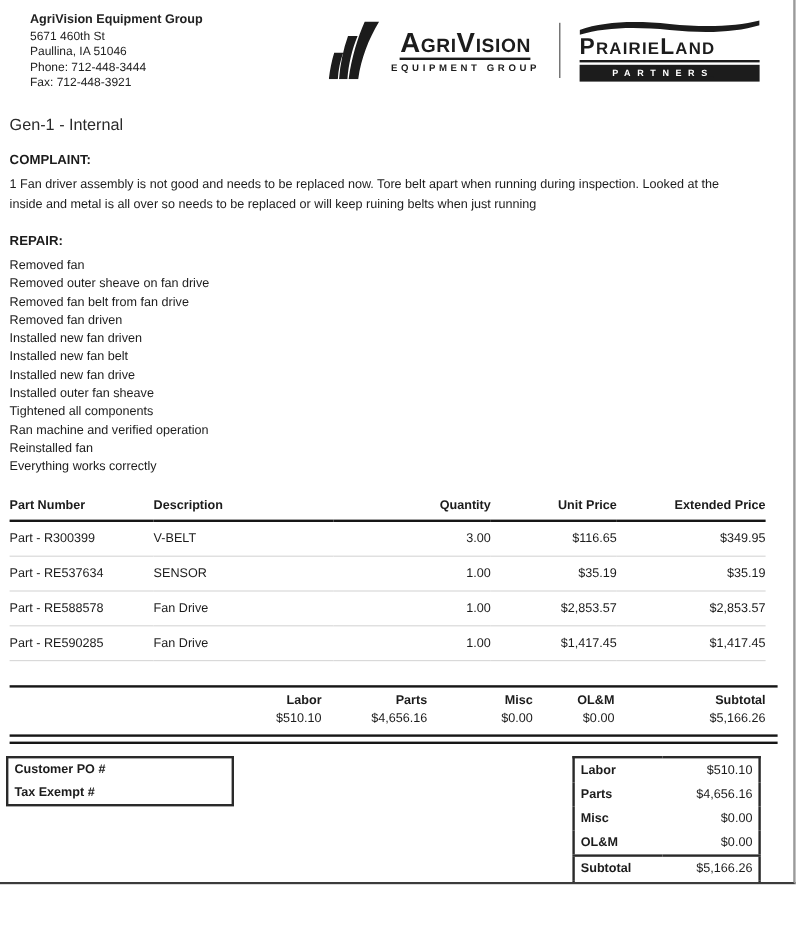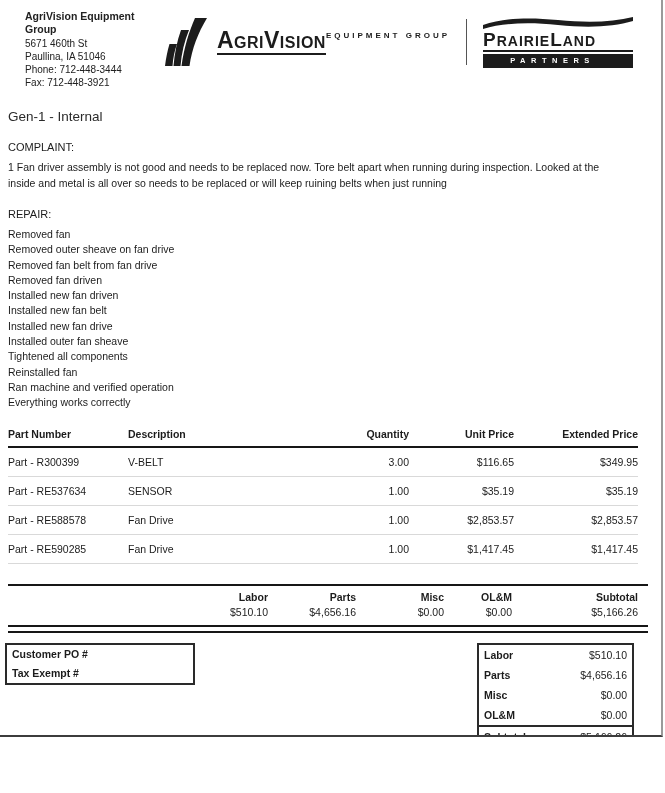--- a/index.html
+++ b/index.html
@@ -9,35 +9,35 @@
     border-right:2px solid #9a9a9a;border-bottom:2px solid #3c3c3c;
     font-family:"Liberation Sans",sans-serif;color:#1c1c1c;overflow:hidden;
   }
   
   .header{display:flex;justify-content:space-between;align-items:flex-start;padding:10px 28px 0 25px;}
   .company-info{font-size:10px;line-height:13px;color:#222;}
   .company-name{font-weight:bold;font-size:10.5px;margin-bottom:1px;}
   .logo-area{display:flex;align-items:center;gap:16px;margin-top:6px;}
   .av-logo{display:flex;align-items:center;gap:6px;}
   .av-icon svg{display:block;}
-  .av-textcol{display:flex;flex-direction:row;}
+  .av-textcol{display:flex;flex-direction:column;align-items:center;}
   .av-word{border-bottom:2.5px solid #1c1c1c;line-height:1;padding-bottom:1px;white-space:nowrap;}
   .camel{display:inline-block;text-transform:uppercase;font-weight:bold;color:#1c1c1c;font-size:16px;letter-spacing:.5px;}
   .camel::first-letter{font-size:23px;}
   .av-tagline{font-size:8px;font-weight:bold;letter-spacing:3px;color:#1c1c1c;margin-top:2px;text-align:center;white-space:nowrap;}
   .logo-divider{width:1px;height:46px;background:#555;}
   .pl-logo{display:flex;flex-direction:column;width:150px;text-decoration:underline;}
   .pl-swoosh svg{display:block;}
   .pl-word{border-bottom:2px solid #1c1c1c;line-height:1;padding-bottom:1px;white-space:nowrap;}
   .pl-word .camel{font-size:14px;letter-spacing:1px;}
   .pl-word .camel::first-letter{font-size:19px;}
   .pl-bar{background:#1c1c1c;color:#fff;font-size:7.5px;font-weight:bold;letter-spacing:5.5px;text-align:center;padding:2px 16px 3px 5px;margin-top:2px;}
   
   .doc-title{font-size:13.5px;color:#2a2a2a;margin:20px 0 0 8px;}
-  .section-label{font-size:11px;font-weight:normal;margin:17px 0 0 8px;}
+  .section-label{font-size:11px;font-weight:bold;margin:17px 0 0 8px;}
   .complaint-text{font-size:10.5px;line-height:15.5px;margin:7px 0 0 8px;width:600px;}
   .repair-list{margin:7px 0 0 8px;font-size:10.5px;line-height:15.3px;}
   
   table.parts{width:630px;margin:13px 0 0 8px;border-collapse:collapse;font-size:10.5px;}
   table.parts th{font-weight:bold;text-align:left;padding:4px 0 6px 0;border-bottom:2px solid #161616;}
   table.parts th.num{text-align:right;}
   table.parts td{padding:8px 0;border-bottom:1px solid #d9d9d9;}
   table.parts td.num{text-align:right;}
   
   .totals{width:640px;margin:20px 0 0 8px;border-top:2.5px solid #161616;padding-top:5px;}
@@ -110,22 +110,22 @@
   <div class="repair-list">
     <div>Removed fan</div>
     <div>Removed outer sheave on fan drive</div>
     <div>Removed fan belt from fan drive</div>
     <div>Removed fan driven</div>
     <div>Installed new fan driven</div>
     <div>Installed new fan belt</div>
     <div>Installed new fan drive</div>
     <div>Installed outer fan sheave</div>
     <div>Tightened all components</div>
+    <div>Ran machine and verified operation</div>
     <div>Reinstalled fan</div>
-    <div>Ran machine and verified operation</div>
     <div>Everything works correctly</div>
   </div>
 
   <table class="parts">
     <colgroup>
         <col style="width:120px">
         <col style="width:150px">
         <col style="width:131px">
         <col style="width:105px">
         <col style="width:124px">

